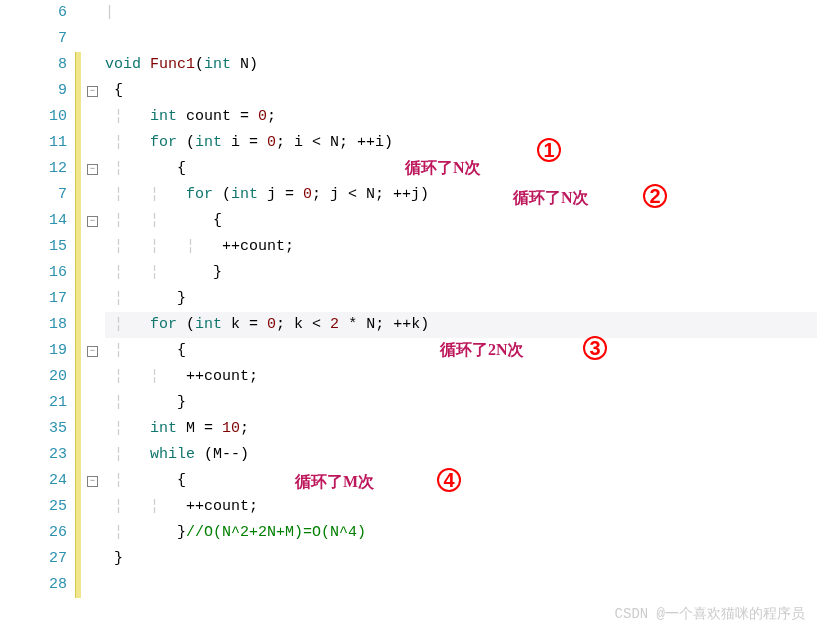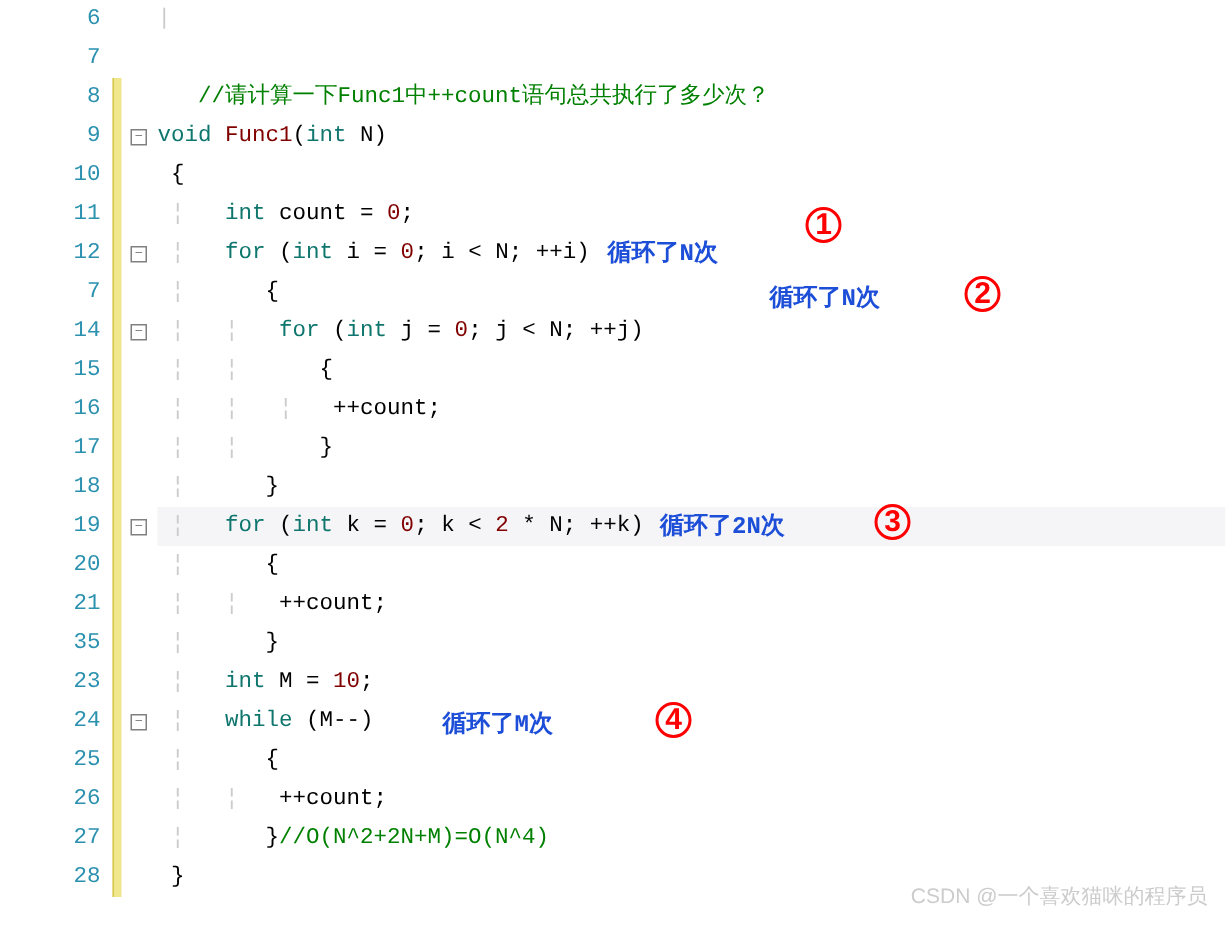--- a/index.html
+++ b/index.html
@@ -78,44 +78,44 @@
     }
     .guide {
       color: #ccc;
     }
     .kw { color: #0f766e; }
     .func { color: #800000; margin-top: 48px; }
     .num { color: #800000; }
     .comment { color: #008000; }
     .annotation {
       position: absolute;
-      color: #1d4ed8;
-      font-family: Liberation Mono, monospace;
+      color: #be185d;
+      font-family: Liberation Serif, serif;
       font-weight: bold;
       font-size: 16px;
     }
     .circle-num {
       position: absolute;
       color: #ff0000;
       font-family: Arial, sans-serif;
       font-weight: bold;
       font-size: 20px;
       width: 24px;
       height: 24px;
       border: 2.5px solid #ff0000;
       border-radius: 50%;
       text-align: center;
       line-height: 20px;
     }
     .watermark {
       position: absolute;
-      bottom: 24px;
+      bottom: 8px;
       right: 12px;
       color: #ccc;
-      font-family: Liberation Sans, sans-serif;
+      font-family: Liberation Mono, monospace;
       font-size: 14px;
     }
   </style>
 </head>
 <body>
 
 <div class="editor">
   <div class="gutter">
     <div class="gutter-line">6</div>
     <div class="gutter-line">7</div>
@@ -150,21 +150,20 @@
     <div class="fold-box" style="top:86px;">−</div>
     <div class="fold-box" style="top:164px;">−</div>
     <div class="fold-box" style="top:216px;">−</div>
     <div class="fold-box" style="top:346px;">−</div>
     <div class="fold-box" style="top:476px;">−</div>
   </div>
 
   <div class="code-area">
     <div class="code-line"><span class="guide">|  </span></div>
     <div class="code-line"></div>
-    <div class="code-line">   <span class="comment">//请计算一下Func1中++count语句总共执行了多少次？</span></div>
     <div class="code-line"><span class="kw">void</span> <span class="func">Func1</span>(<span class="kw">int</span><span> N)</span></div>
     <div class="code-line"> {</div>
     <div class="code-line"><span class="guide"> ¦   </span><span class="kw">int</span><span> count = </span><span class="num">0</span><span>;</span></div>
     <div class="code-line"><span class="guide"> ¦   </span><span class="kw">for</span><span> (</span><span class="kw">int</span><span> i = </span><span class="num">0</span><span>; i &lt; N; ++i)</span></div>
     <div class="code-line"><span class="guide"> ¦   </span>   {</div>
     <div class="code-line"><span class="guide"> ¦   ¦   </span><span class="kw">for</span><span> (</span><span class="kw">int</span><span> j = </span><span class="num">0</span><span>; j &lt; N; ++j)</span></div>
     <div class="code-line"><span class="guide"> ¦   ¦   </span>   {</div>
     <div class="code-line"><span class="guide"> ¦   ¦   ¦   </span><span>++count;</span></div>
     <div class="code-line"><span class="guide"> ¦   ¦   </span>   }</div>
     <div class="code-line"><span class="guide"> ¦   </span>   }</div>

